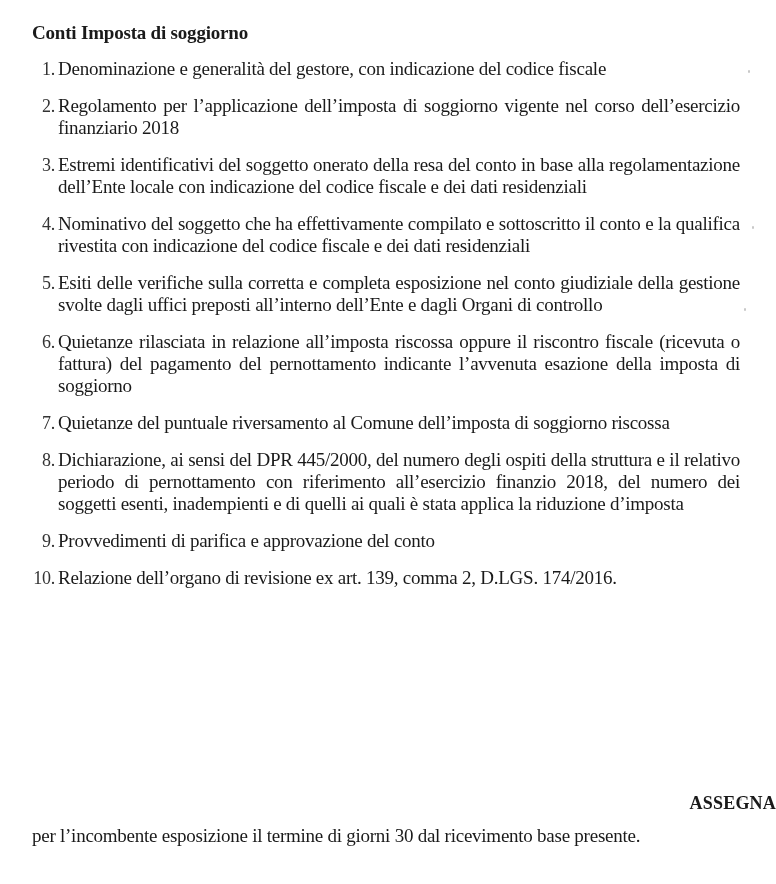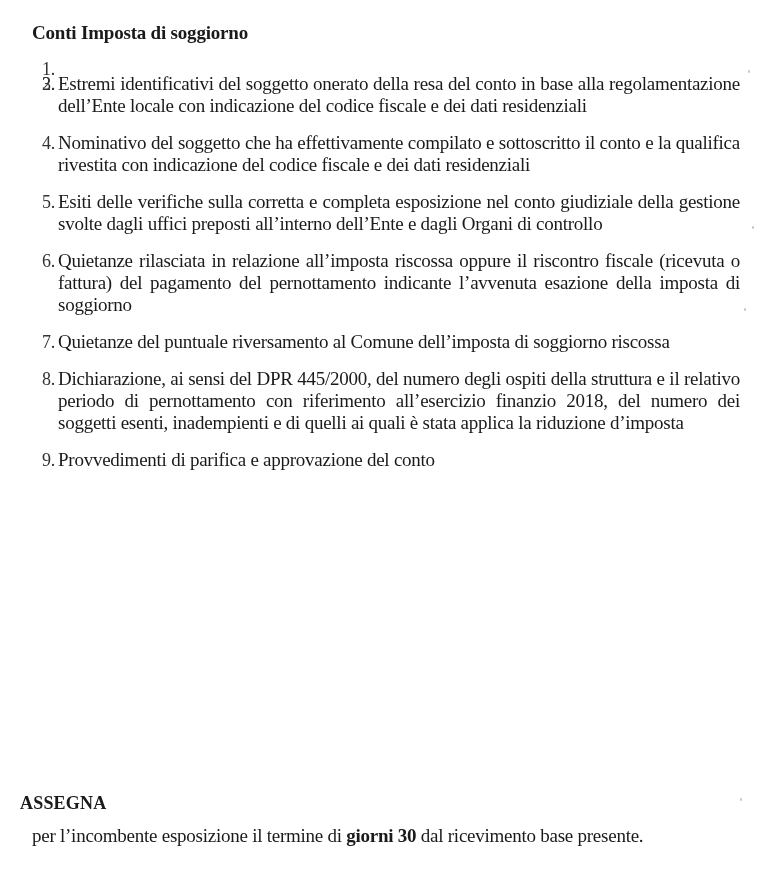--- a/index.html
+++ b/index.html
@@ -58,58 +58,60 @@
     }
     .item .txt {
       display: block;
       text-align: justify;
     }
     .assegna {
       position: absolute;
       left: 0;
       width: 776px;
       top: 793px;
-      text-align: left;
+      text-align: right;
       font-size: 18px;
       font-weight: bold;
       letter-spacing: 0.2px;
     }
     .assegna span { display: inline-block; margin-left: 20px; }
     .para {
       position: absolute;
       left: 32px;
       width: 710px;
       top: 824px;
       font-size: 19px;
       line-height: 24px;
       letter-spacing: -0.25px;
       text-align: justify;
     }
-    .para b { font-weight: bold; }
+    .para b { font-weight: normal; }
     .speck {
       position: absolute;
       width: 2px;
       height: 3px;
       background: #c8c8c8;
       border-radius: 1px;
     }
   </style>
 </head>
 <body>
 
 <div class="page">
 
   <div class="section-title">Conti Imposta di soggiorno</div>
 
   <ol class="list">
     <li class="item">
       <span class="num">1.</span>
+      <span class="txt">Denominazione e generalità del gestore, con indicazione del codice fiscale</span>
     </li>
     <li class="item">
       <span class="num">2.</span>
+      <span class="txt">Regolamento per l’applicazione dell’imposta di soggiorno vigente nel corso dell’esercizio finanziario 2018</span>
     </li>
     <li class="item">
       <span class="num">3.</span>
       <span class="txt">Estremi identificativi del soggetto onerato della resa del conto in base alla regolamentazione dell’Ente locale con indicazione del codice fiscale e dei dati residenziali</span>
     </li>
     <li class="item">
       <span class="num">4.</span>
       <span class="txt">Nominativo del soggetto che ha effettivamente compilato e sottoscritto il conto e la qualifica rivestita con indicazione del codice fiscale e dei dati residenziali</span>
     </li>
     <li class="item">
@@ -125,20 +127,24 @@
       <span class="txt">Quietanze del puntuale riversamento al Comune dell’imposta di soggiorno riscossa</span>
     </li>
     <li class="item">
       <span class="num">8.</span>
       <span class="txt">Dichiarazione, ai sensi del DPR 445/2000, del numero degli ospiti della struttura e il relativo periodo di pernottamento con riferimento all’esercizio finanzio 2018, del numero dei soggetti esenti, inadempienti e di quelli ai quali è stata applica la riduzione d’imposta</span>
     </li>
     <li class="item">
       <span class="num">9.</span>
       <span class="txt">Provvedimenti di parifica e approvazione del conto</span>
     </li>
+    <li class="item">
+      <span class="num">10.</span>
+      <span class="txt">Relazione dell’organo di revisione ex art. 139, comma 2, D.LGS. 174/2016.</span>
+    </li>
   </ol>
 
   <div class="assegna">
     <span>ASSEGNA</span>
   </div>
 
   <p class="para" style="margin:0;">
     <span>per l’incombente esposizione il termine di </span><b>giorni 30</b><span> dal ricevimento base presente.</span>
   </p>
 

